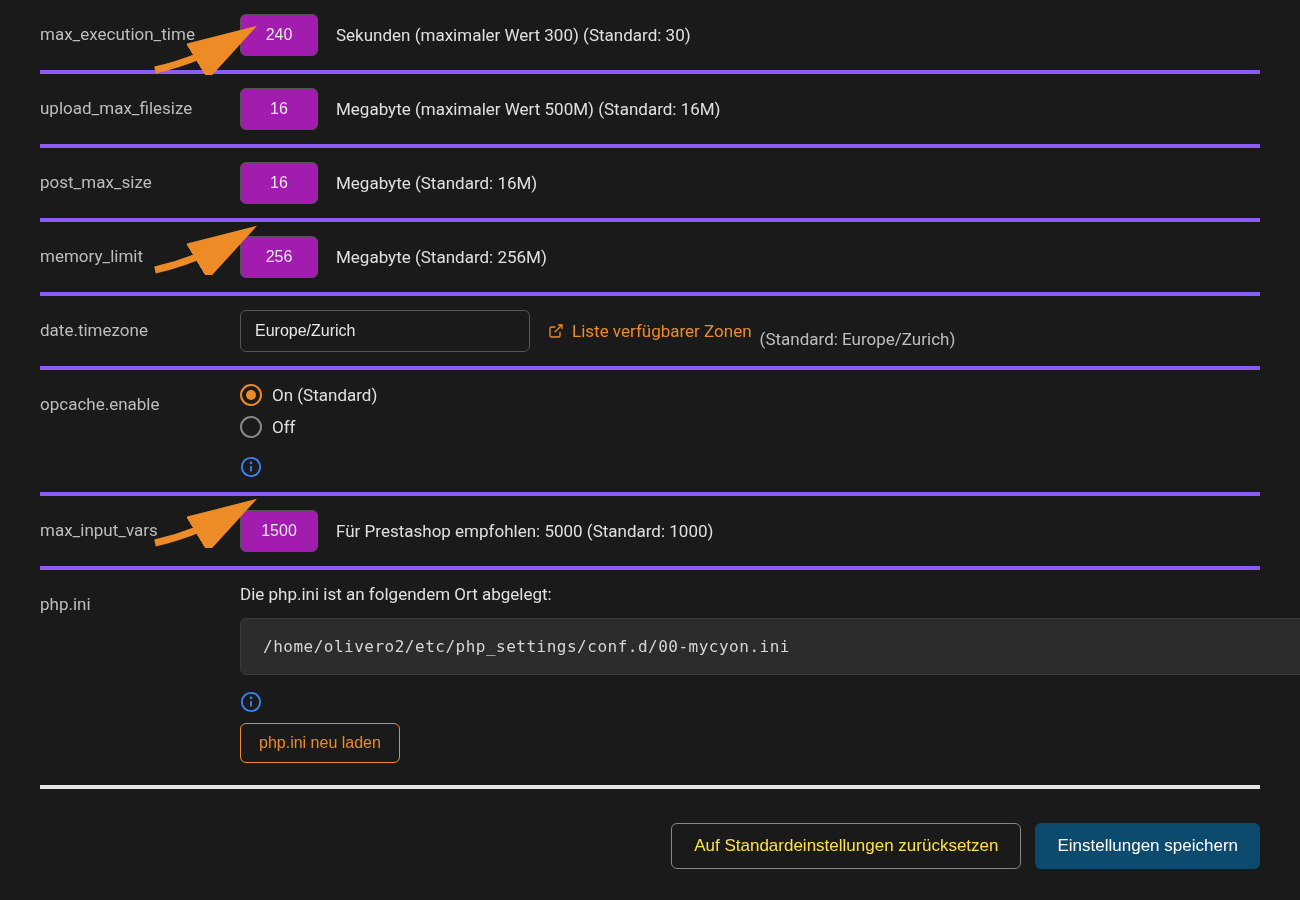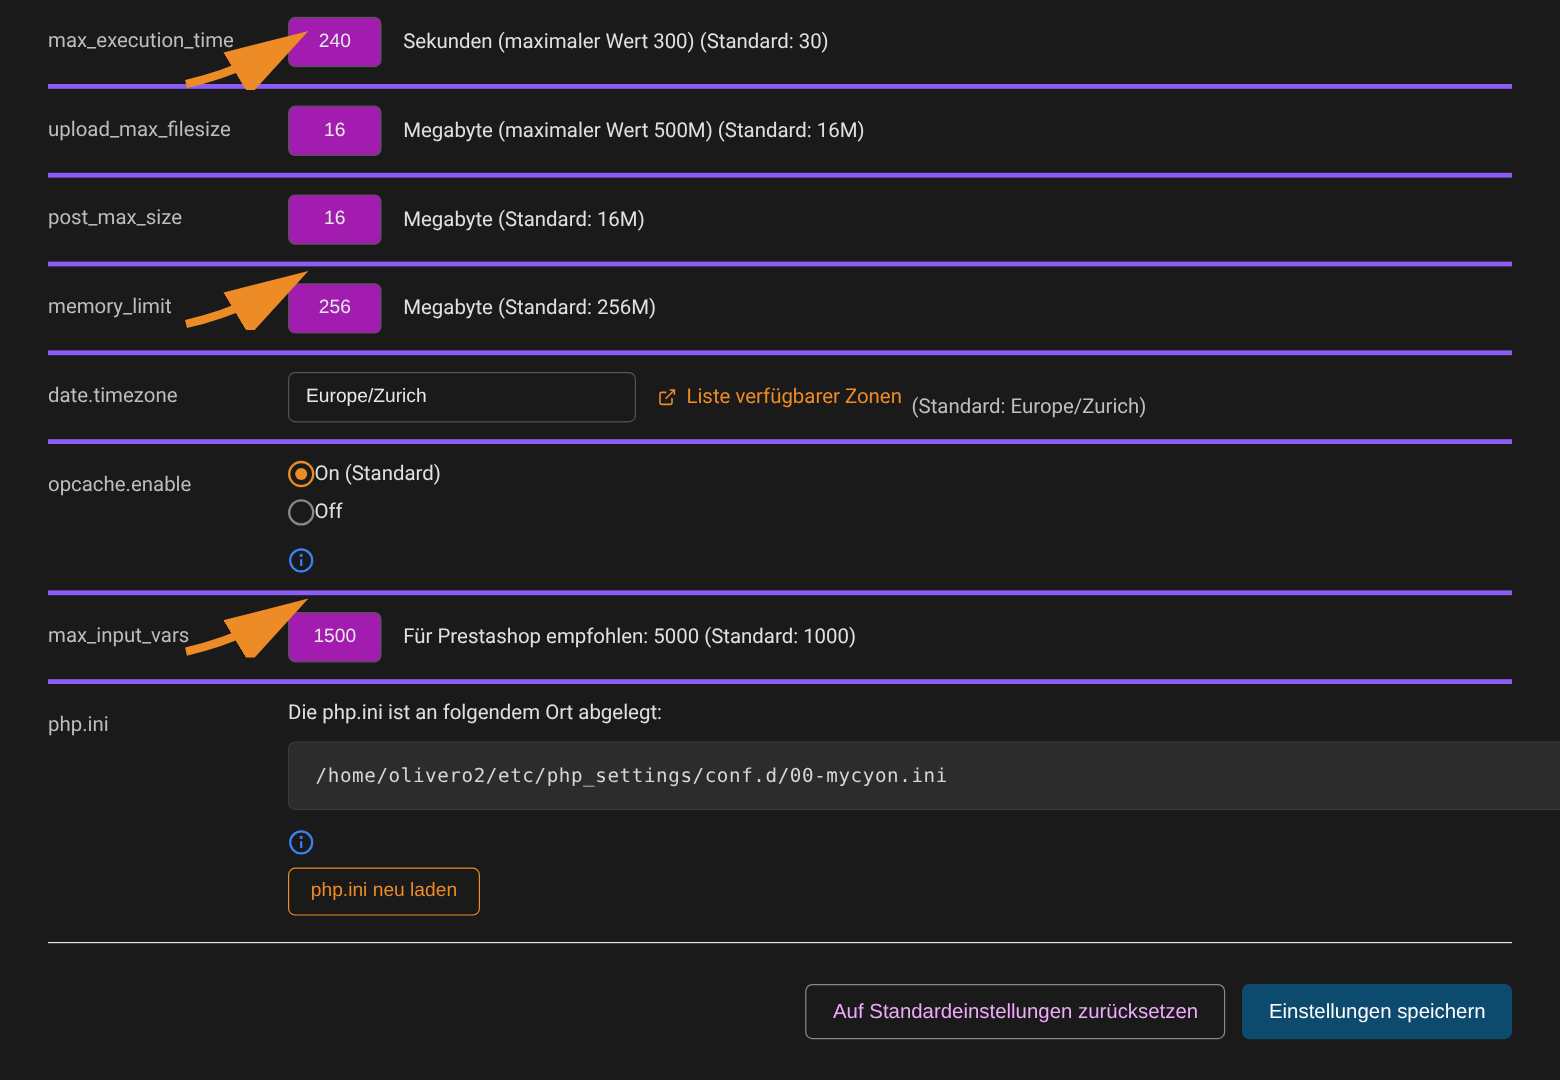--- a/index.html
+++ b/index.html
@@ -77,21 +77,21 @@
     color: #ed8b26;
     text-decoration: none;
     font-size: 17px;
   }
   .ext-icon {
     width: 16px; height: 16px;
     stroke: #ed8b26; fill: none; stroke-width: 2;
   }
   .radio-group { display:flex; flex-direction:column; gap:10px; }
   .radio-opt {
-    display:flex; align-items:center; cursor:pointer;
+    display:flex; align-items:center; gap:10px; cursor:pointer;
     color:#e0e0e0; font-size:17px;
   }
   .radio-circle {
     width:22px; height:22px; border-radius:50%;
     border:2px solid #888; display:flex; align-items:center; justify-content:center;
   }
   .radio-circle.on { border-color:#ed8b26; }
   .radio-dot { width:10px; height:10px; border-radius:50%; background:#ed8b26; }
   .info-icon {
     width:22px; height:22px; stroke:#3b82f6; fill:none; stroke-width:2;
@@ -119,21 +119,21 @@
     cursor:pointer;
   }
   .footer {
     display:flex;
     justify-content:flex-end;
     gap:14px;
     padding: 34px 40px 0 40px;
   }
   .btn-outline-gray {
     border:1.5px solid #888;
-    color:#f0abfc;
+    color:#fde047;
     background:transparent;
     padding:12px 22px;
     border-radius:6px;
     font-size:17px;
     cursor:pointer;
   }
   .btn-orange {
     border:none;
     background:#0c4a6e;
     color:#fff;
@@ -225,21 +225,21 @@
   </div>
 
   <div class="row">
     <div class="label-col">max_input_vars</div>
     <div class="input-col">
       <input type="text" class="num" value="1500" style="">
       <span class="hint">Für Prestashop empfohlen: 5000 (Standard: 1000)</span>
     </div>
   </div>
 
-  <div class="row no-border" style="border-bottom:1px solid #e5e5e5;padding-bottom:22px;">
+  <div class="row no-border" style="border-bottom:4px solid #e5e5e5;padding-bottom:22px;">
     <div class="label-col">php.ini</div>
     <div class="input-col column">
       <div class="phpini-desc">Die php.ini ist an folgendem Ort abgelegt:</div>
       <div class="path-box">/home/olivero2/etc/php_settings/conf.d/00-mycyon.ini</div>
       <svg class="info-icon" viewBox="0 0 24 24" style="margin-top:6px;">
           <circle cx="12" cy="12" r="10"></circle>
           <line x1="12" y1="11" x2="12" y2="17"></line>
           <circle cx="12" cy="7.5" r="0.5" fill="#3b82f6"></circle>
         </svg>
       <button class="btn-outline-orange">php.ini neu laden</button>

